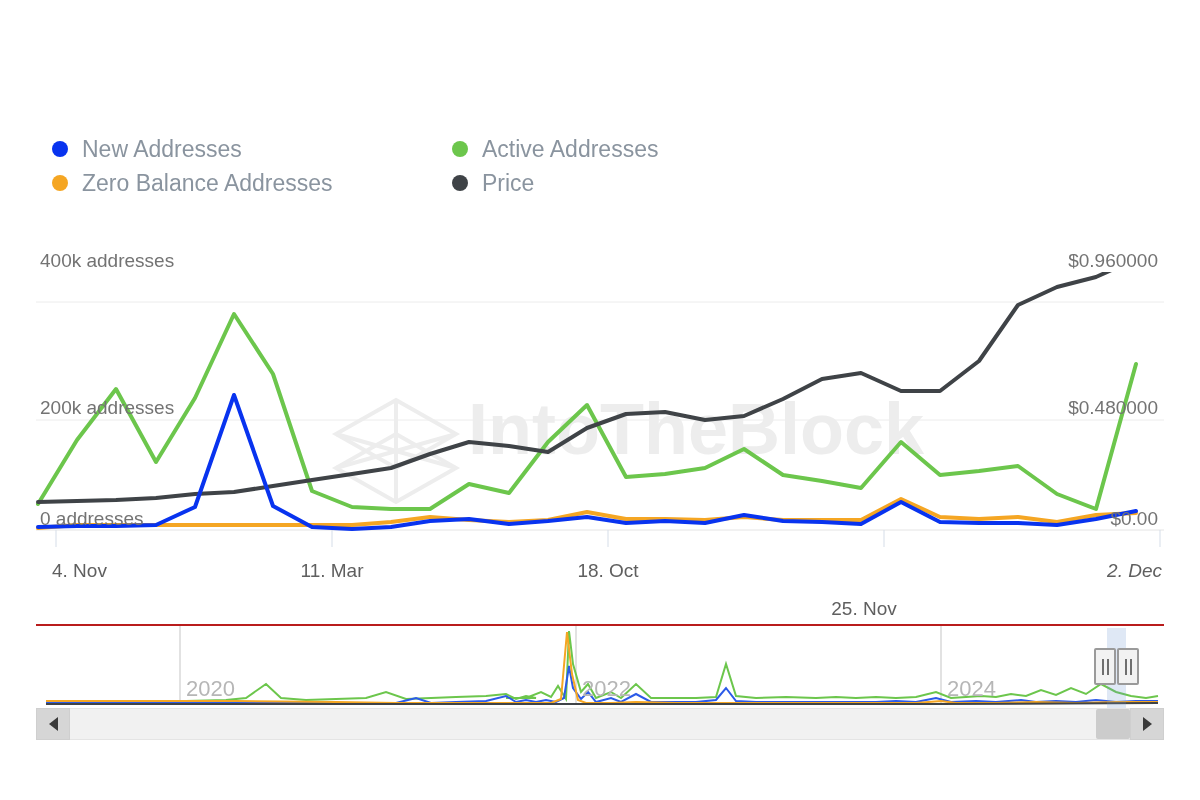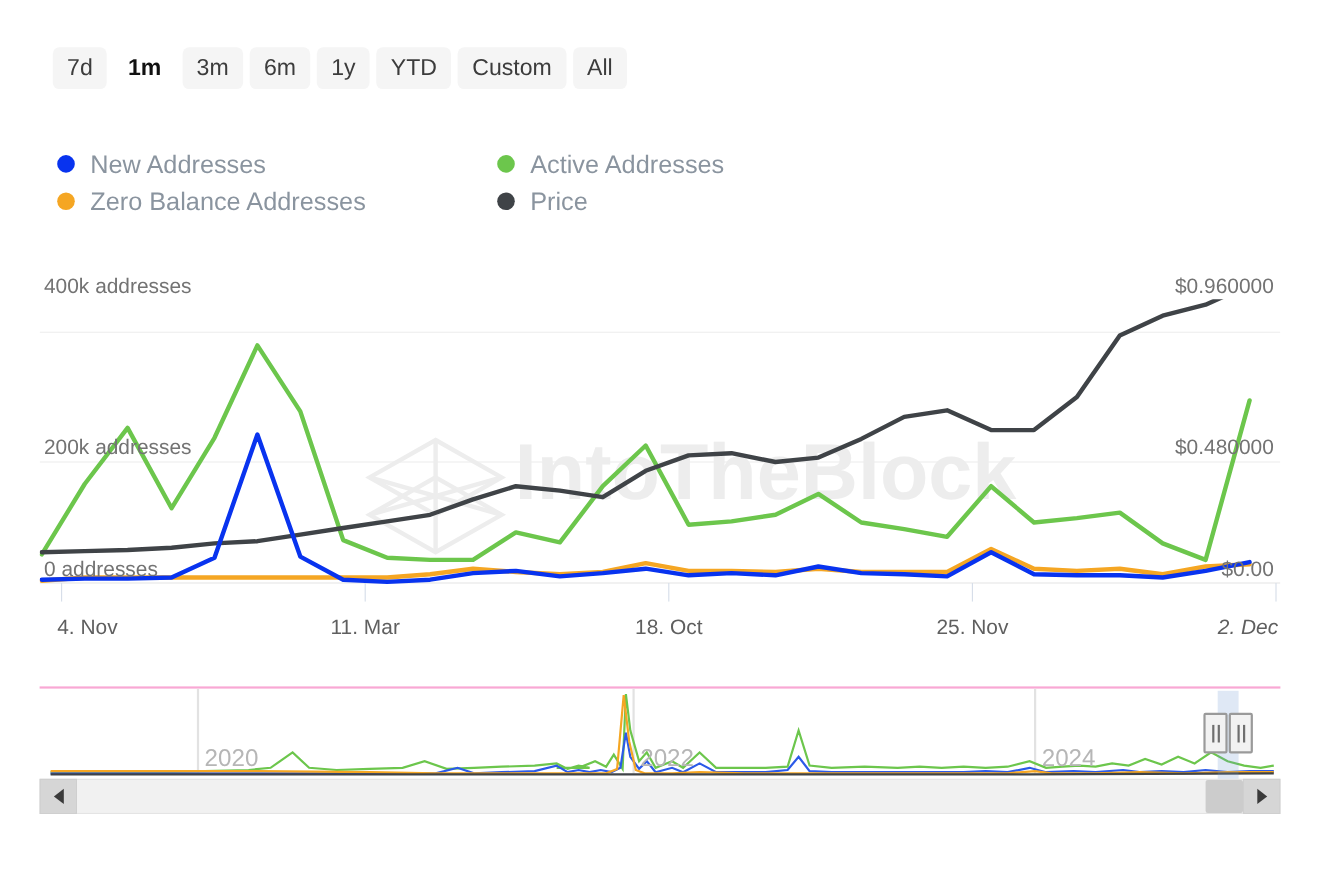--- a/index.html
+++ b/index.html
@@ -87,21 +87,21 @@
     text-align: right;
   }
   .xtick.first { transform: translateX(0); }
   .xtick.last  { transform: translateX(-100%); }
 
   
   .navigator {
     position: absolute;
     left: 36px; top: 624px;
     width: 1128px; height: 85px;
-    border-top: 2px solid #f9a8d4;
+    border-top: 2px solid #b91c1c;
   }
   .nav-svg { display: block; width: 1128px; height: 83px; }
   .nav-year {
     position: absolute;
     font-size: 22px;
     color: #b6b6b6;
     font-family: "Liberation Sans", sans-serif;
     top: 50px;
     pointer-events: none;
   }
@@ -152,30 +152,20 @@
   .sb-arrow.left  { border-top: 7px solid transparent; border-bottom: 7px solid transparent; border-right: 9px solid #3a3a3a; }
   .sb-arrow.right { border-top: 7px solid transparent; border-bottom: 7px solid transparent; border-left: 9px solid #3a3a3a; }
 
   .watermark { pointer-events: none; }
 </style>
 </head>
 <body>
 
 <div class="page">
 
-  <div class="range-tabs">
-    <button class="range-tab">7d</button>
-    <button class="range-tab active">1m</button>
-    <button class="range-tab">3m</button>
-    <button class="range-tab">6m</button>
-    <button class="range-tab">1y</button>
-    <button class="range-tab">YTD</button>
-    <button class="range-tab">Custom</button>
-    <button class="range-tab">All</button>
-  </div>
 
   <div class="legend">
     <div class="legend-item">
       <span class="legend-dot" style="background:#0833ef"></span>
       <span class="legend-label">New Addresses</span>
     </div>
     <div class="legend-item">
       <span class="legend-dot" style="background:#6cc64c"></span>
       <span class="legend-label">Active Addresses</span>
     </div>
@@ -228,21 +218,21 @@
 
     <div class="axis-label right" style="top:-22px;">$0.960000</div>
     <div class="axis-label right" style="top:125px;">$0.480000</div>
     <div class="axis-label right" style="top:236px;">$0.00</div>
   </div>
 
   <div class="xaxis">
     <div class="xtick first" style="left:16px;">4. Nov</div>
     <div class="xtick" style="left:296px;">11. Mar</div>
     <div class="xtick" style="left:572px;">18. Oct</div>
-    <div class="xtick" style="left:848px;">25. Nov</div>
+    <div class="xtick" style="left:828px;margin-top:38px;">25. Nov</div>
     <div class="xtick last" style="left:1126px;font-style:italic;">2. Dec</div>
   </div>
 
   <div class="navigator">
     <svg class="nav-svg" viewBox="0 0 1128 83" preserveAspectRatio="none">
       <line x1="144" y1="0" x2="144" y2="77" stroke="#e2e2e2" stroke-width="2"></line>
       <line x1="540" y1="0" x2="540" y2="77" stroke="#e2e2e2" stroke-width="2"></line>
       <line x1="905" y1="0" x2="905" y2="77" stroke="#e2e2e2" stroke-width="2"></line>
 
       <polyline fill="none" stroke="#6cc64c" stroke-width="2" points="10,76 60,76 110,76 150,75 190,74 210,72 230,58 245,72 270,74 300,73 330,72 350,66 370,73 395,72 420,71 450,70 470,68 480,73 490,70 500,72 470,72 490,72 505,66 515,71 522,60 530,73 533,5 537,38 545,66 552,58 560,72 575,66 585,72 600,58 615,72 640,72 660,72 680,71 690,38 700,70 720,72 750,71 780,72 800,71 820,72 840,71 860,72 880,71 900,66 915,72 930,71 945,70 960,71 975,68 990,70 1005,64 1020,69 1035,62 1050,68 1065,58 1080,66 1095,70 1110,72 1122,70"></polyline>

